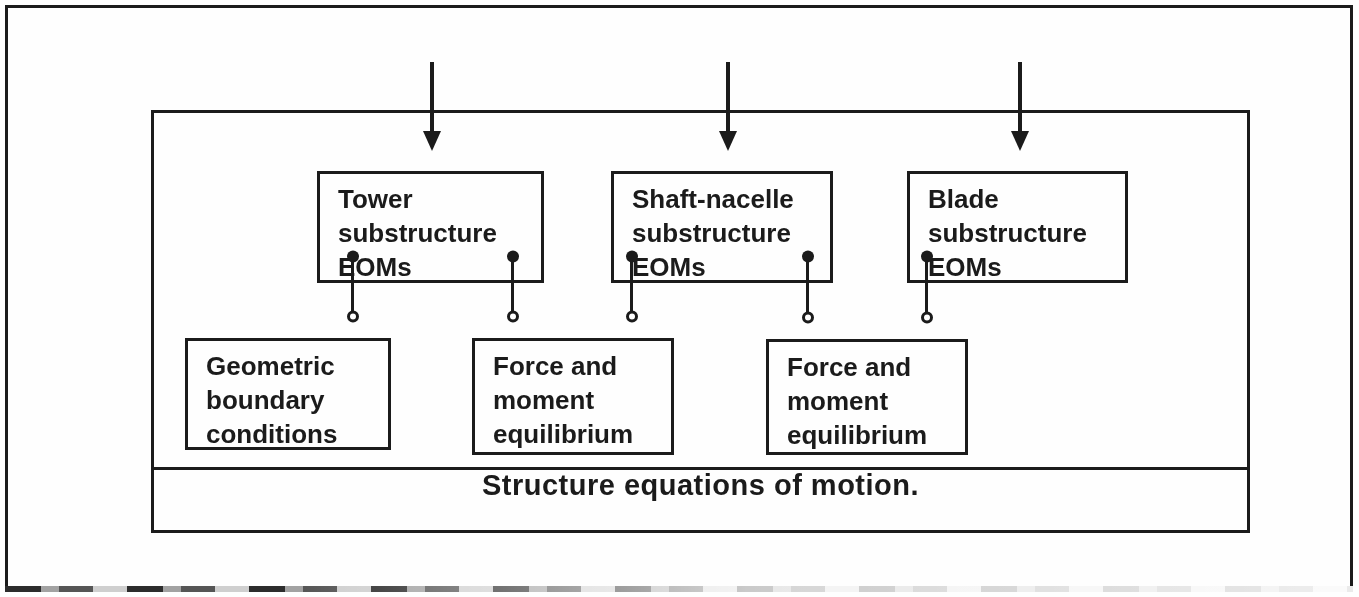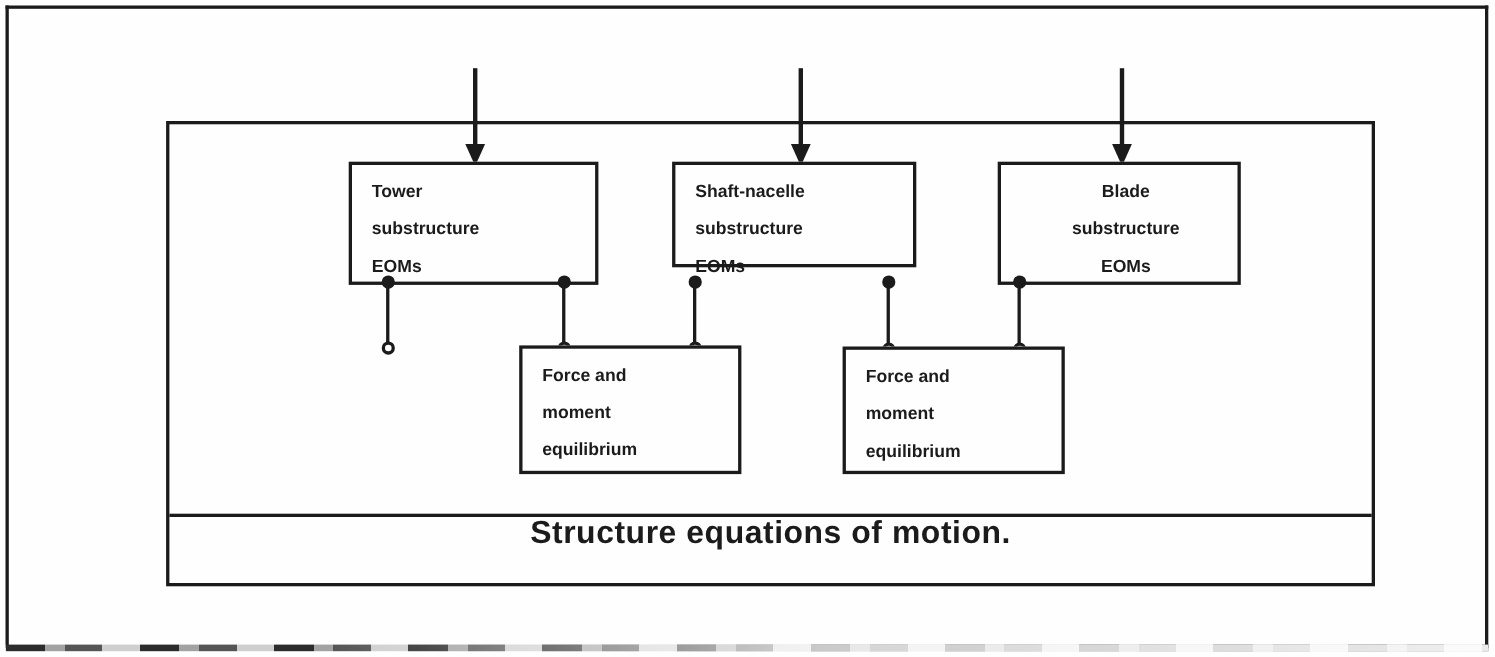--- a/index.html
+++ b/index.html
@@ -60,29 +60,30 @@
     color: var(--ink);
     transform: translateY(-1px);
   }
 
   
   .dbox {
     position: absolute;
     border: 3px solid var(--ink);
     background: var(--paper);
     color: var(--ink);
-    font-size: 16px;
+    font-size: 26px;
     font-weight: 700;
     line-height: 34px;
     padding: 8px 6px 0 18px;
     white-space: pre-line;
+    margin-top: 24px;
   }
   .box-tower      { left: 317px; top: 147px; width: 227px; height: 112px; }
-  .box-shaft      { left: 611px; top: 147px; width: 222px; height: 96px; }
-  .box-blade      { left: 907px; top: 147px; width: 221px; height: 112px; text-align: center; }
+  .box-shaft      { left: 611px; top: 147px; width: 222px; height: 112px; }
+  .box-blade      { left: 907px; top: 147px; width: 221px; height: 112px; }
   .box-geometric  { left: 185px; top: 314px; width: 206px; height: 112px; }
   .box-force1     { left: 472px; top: 314px; width: 202px; height: 117px; }
   .box-force2     { left: 766px; top: 315px; width: 202px; height: 116px; }
 
   
   .arrow {
     position: absolute;
     width: 4px;
     height: 70px;
     top: 62px;
@@ -160,20 +161,23 @@
   <div class="dbox box-blade">Blade
 substructure
 EOMs</div>
 
   <div class="conn conn-1"></div>
   <div class="conn conn-2"></div>
   <div class="conn conn-3"></div>
   <div class="conn conn-4"></div>
   <div class="conn conn-5"></div>
 
+  <div class="dbox box-geometric">Geometric
+boundary
+conditions</div>
   <div class="dbox box-force1">Force and
 moment
 equilibrium</div>
   <div class="dbox box-force2">Force and
 moment
 equilibrium</div>
 
 </div>
 
 </body></html>

